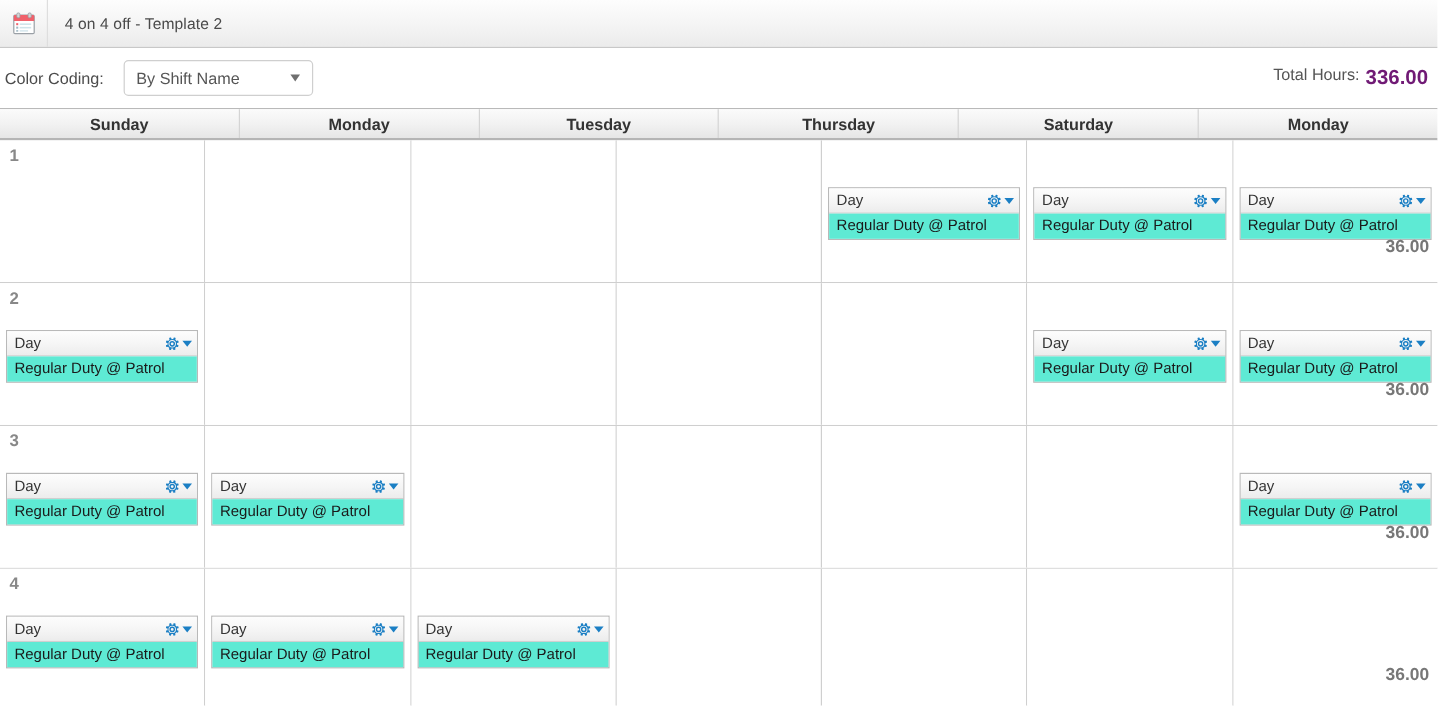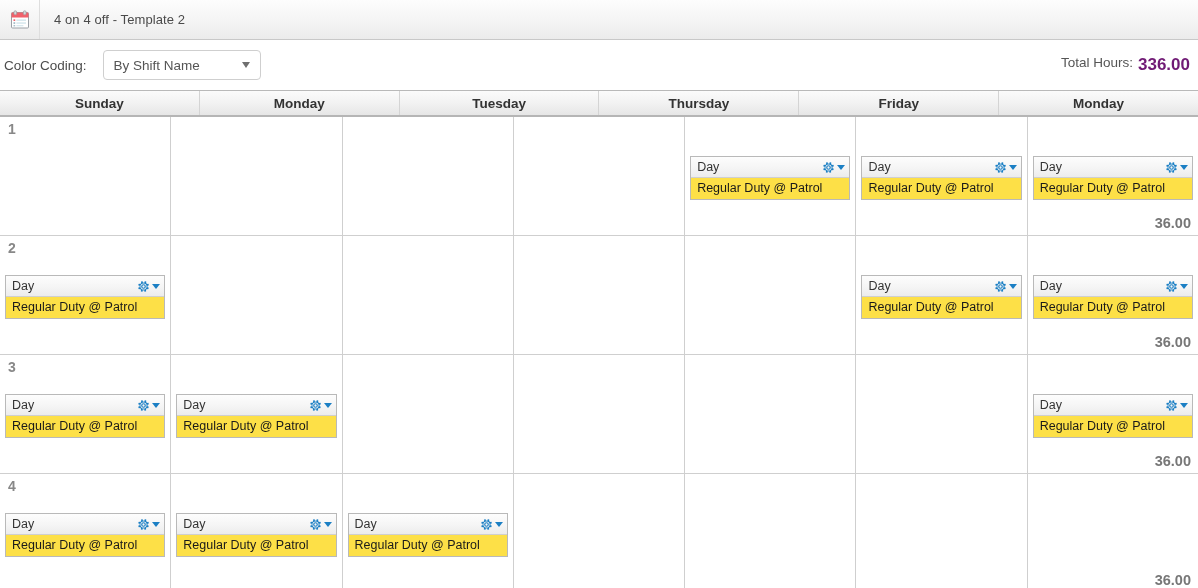--- a/index.html
+++ b/index.html
@@ -168,31 +168,31 @@
   .gear {
     width: 13px; height: 13px; display: block;
   }
   .gear-caret {
     width: 0; height: 0;
     border-left: 4px solid transparent;
     border-right: 4px solid transparent;
     border-top: 5px solid #1b7fc4;
   }
   .shift-body {
-    background: #fde047;
+    background: #5eead4;
     font-size: 12.5px;
     color: #1a1a1a;
     padding: 3px 6px 4px 6px;
     white-space: nowrap;
     overflow: hidden;
   }
   .cell-hours {
     position: absolute;
     right: 7px;
-    bottom: 4px;
+    bottom: 21px;
     font-size: 14.5px;
     font-weight: bold;
     color: #777;
   }
 </style>
 </head>
 <body>
 
 <div class="titlebar">
   <div class="titlebar-iconcell">
@@ -224,21 +224,21 @@
     <span class="total-hours-value">336.00</span>
   </div>
 </div>
 
 <div class="calendar">
   <div class="cal-head" id="cal-head">
       <div class="hcell">Sunday</div>
       <div class="hcell">Monday</div>
       <div class="hcell">Tuesday</div>
       <div class="hcell">Thursday</div>
-      <div class="hcell">Friday</div>
+      <div class="hcell">Saturday</div>
       <div class="hcell">Monday</div>
     </div>
   <div id="cal-body">
       <div class="cal-row">
         <div class="cal-cell">
           <div class="daynum">1</div>
         </div>
         <div class="cal-cell">
           <div class="daynum">&nbsp;</div>
         </div>

